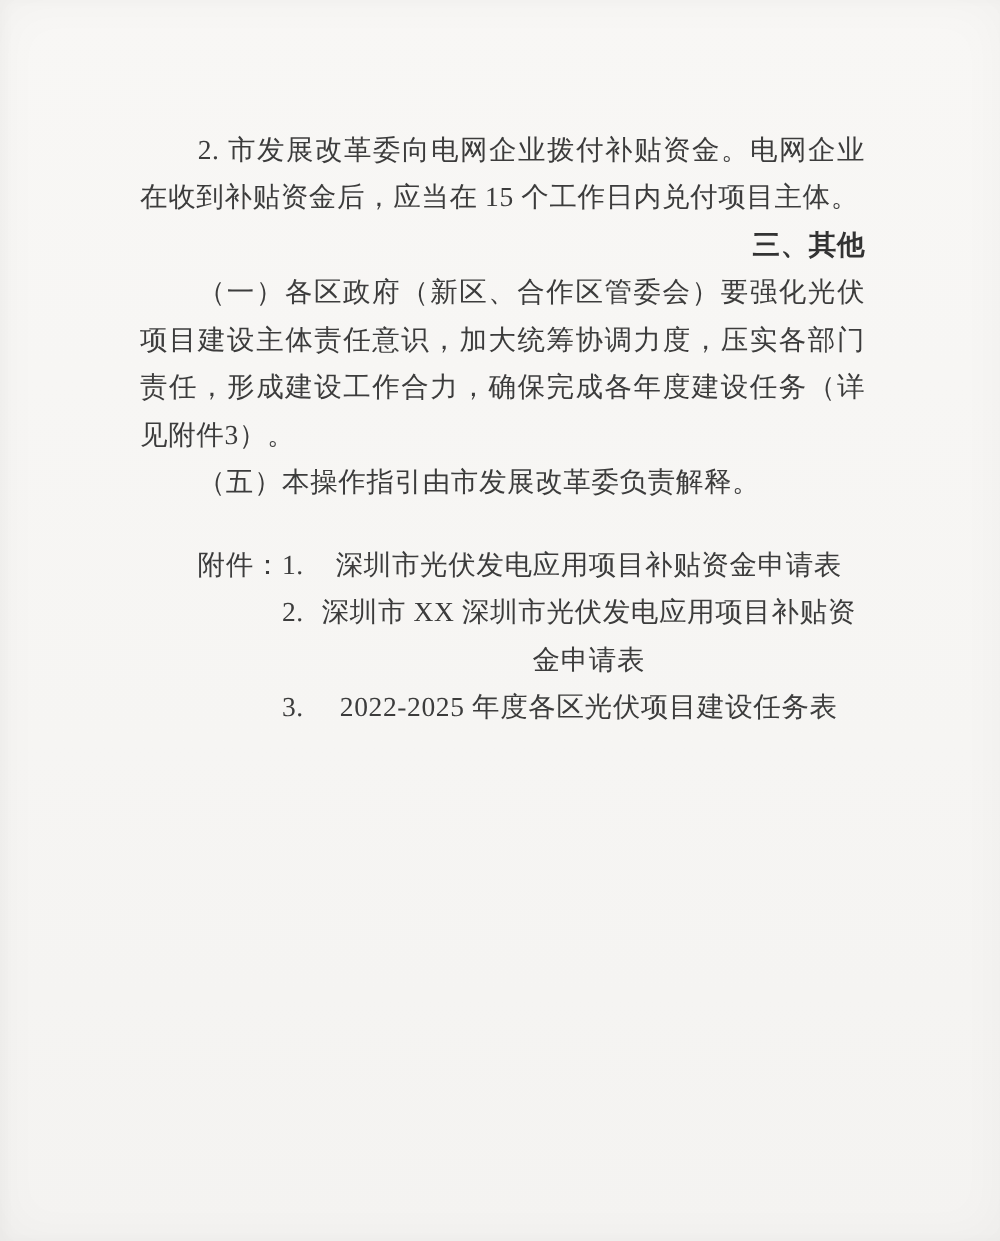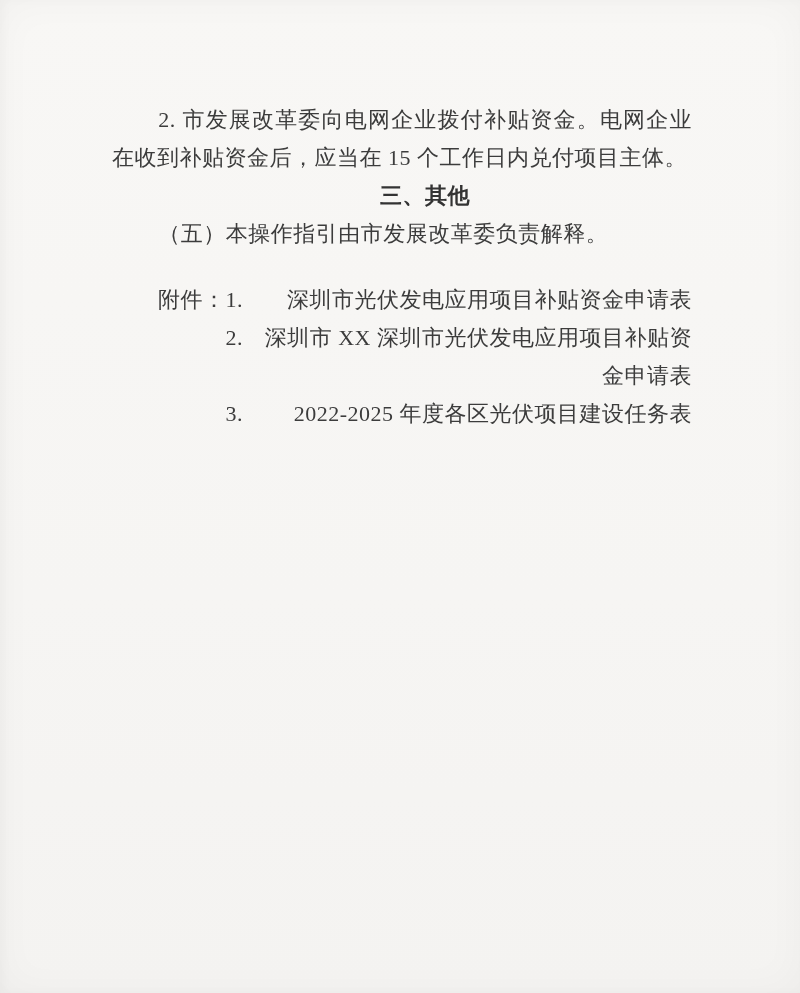--- a/index.html
+++ b/index.html
@@ -27,21 +27,21 @@
     letter-spacing: 0.5px;
   }
   .doc p {
     margin: 0;
     text-indent: 2.1em;
   }
   .doc p.heading {
     font-family: "Liberation Sans", "DejaVu Sans", sans-serif;
     font-weight: 700;
     color: #333333;
-    text-align: center;
+    text-align: right;
   }
   .attachments {
     display: flex;
     margin-top: 28px;
     margin-left: 46px;
   }
   .att-label {
     white-space: nowrap;
     flex: 0 0 auto;
   }
@@ -52,34 +52,35 @@
   .att-item {
     display: flex;
     align-items: flex-start;
   }
   .att-num {
     flex: 0 0 auto;
     margin-right: 7px;
   }
   .att-text {
     flex: 1 1 auto;
-    text-align: right;
+    text-align: center;
   }
 </style>
 </head>
 <body>
 
 <div class="page">
   <div class="doc">
 
 
     <p>2. 市发展改革委向电网企业拨付补贴资金。电网企业在收到补贴资金后，应当在 15 个工作日内兑付项目主体。</p>
 
     <p class="heading">三、其他</p>
 
+    <p>（一）各区政府（新区、合作区管委会）要强化光伏项目建设主体责任意识，加大统筹协调力度，压实各部门责任，形成建设工作合力，确保完成各年度建设任务（详见附件3）。</p>
 
 
 
 
     <p>（五）本操作指引由市发展改革委负责解释。</p>
 
     <div class="attachments">
       <span class="att-label">附件：</span>
       <div class="att-items">
 

